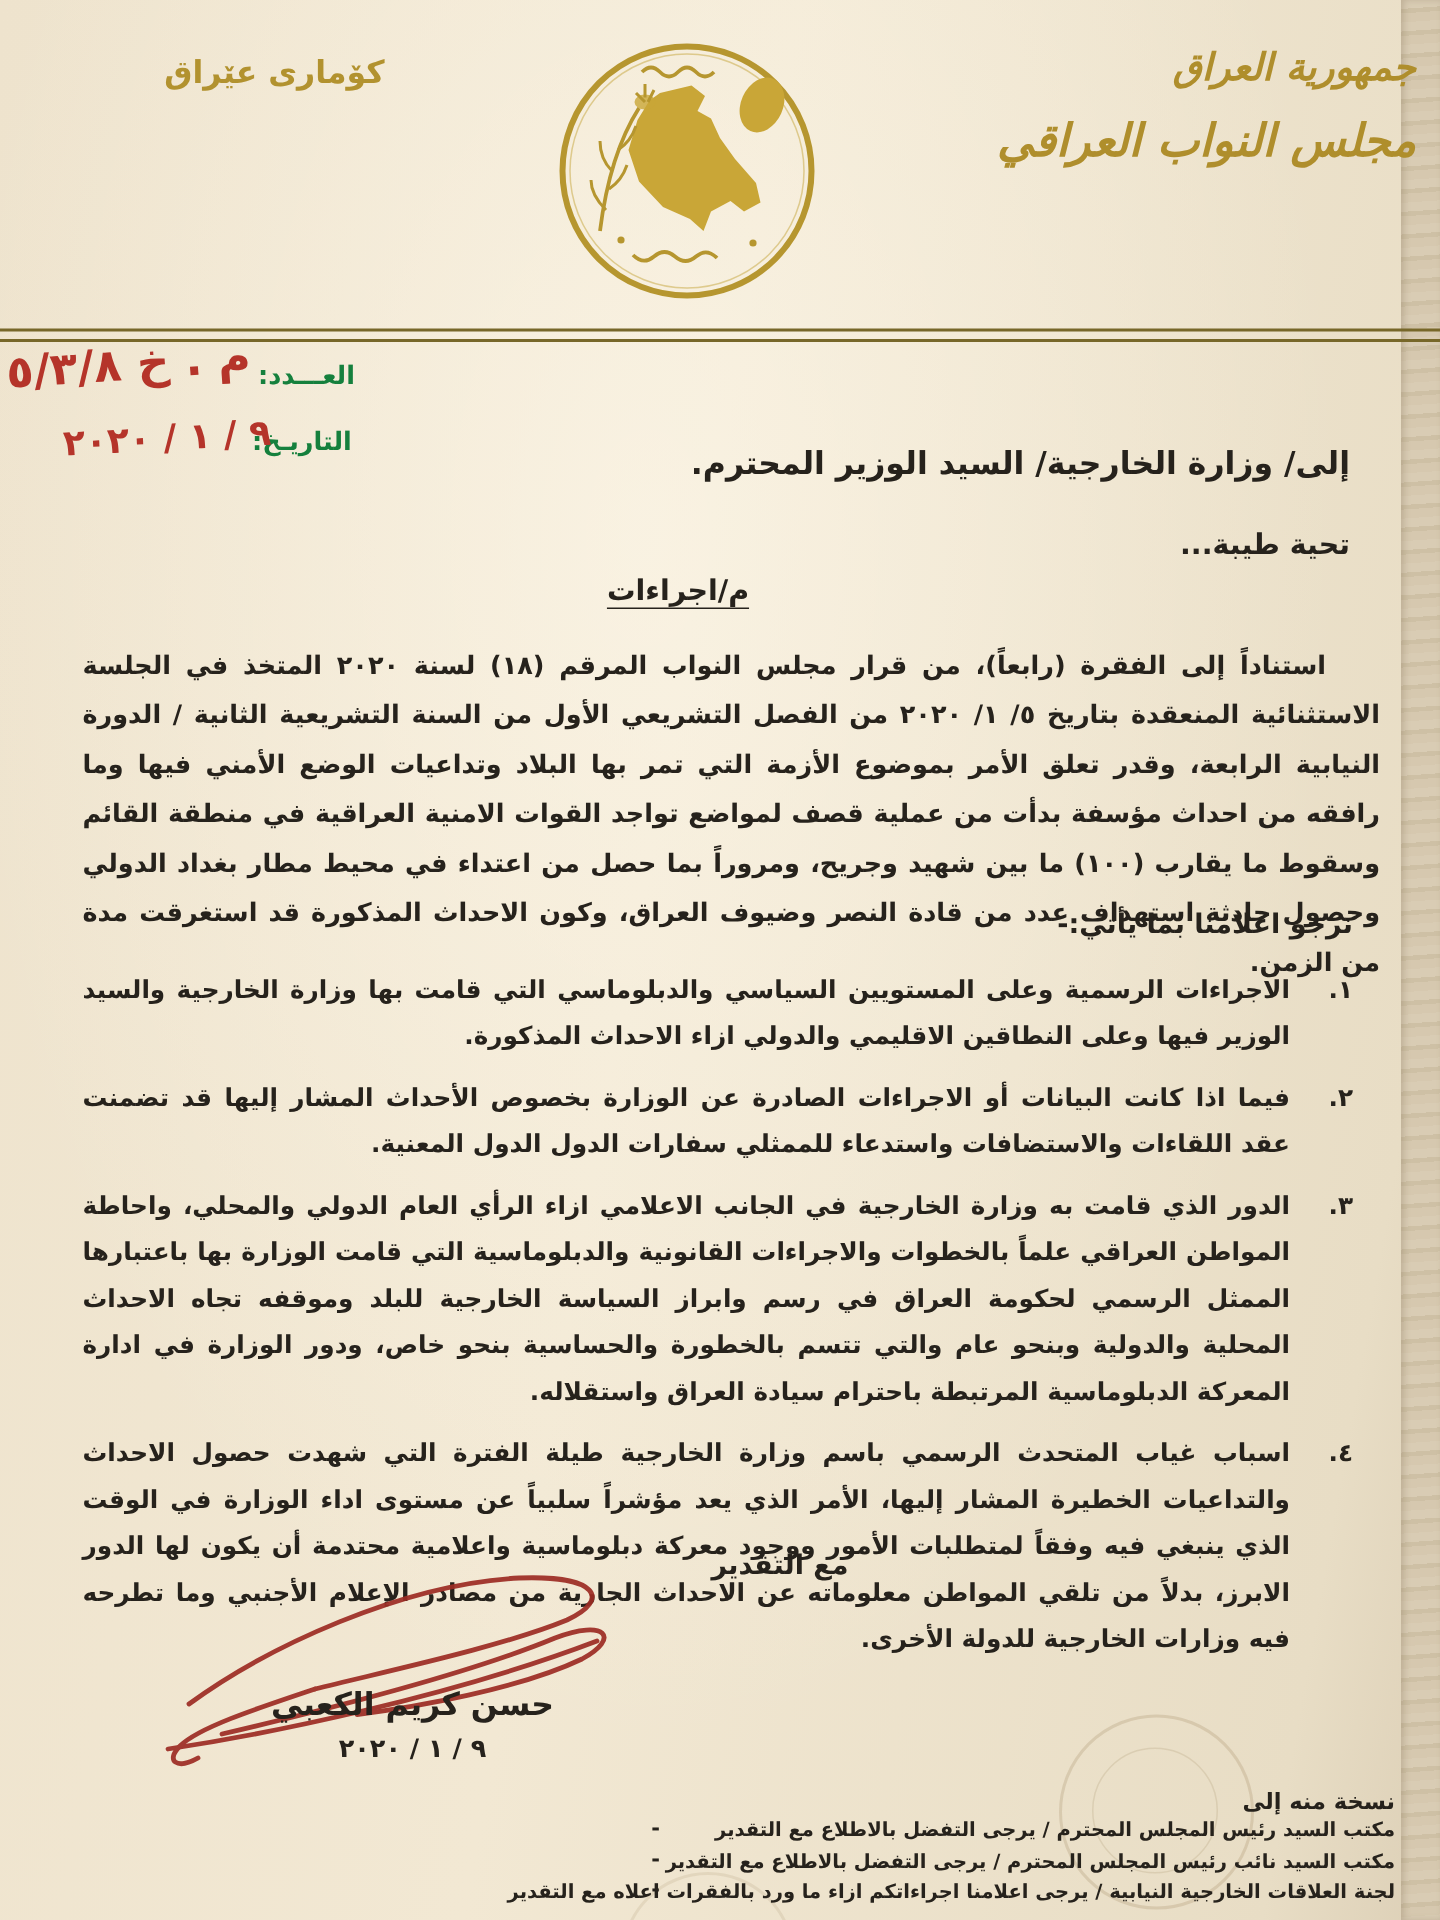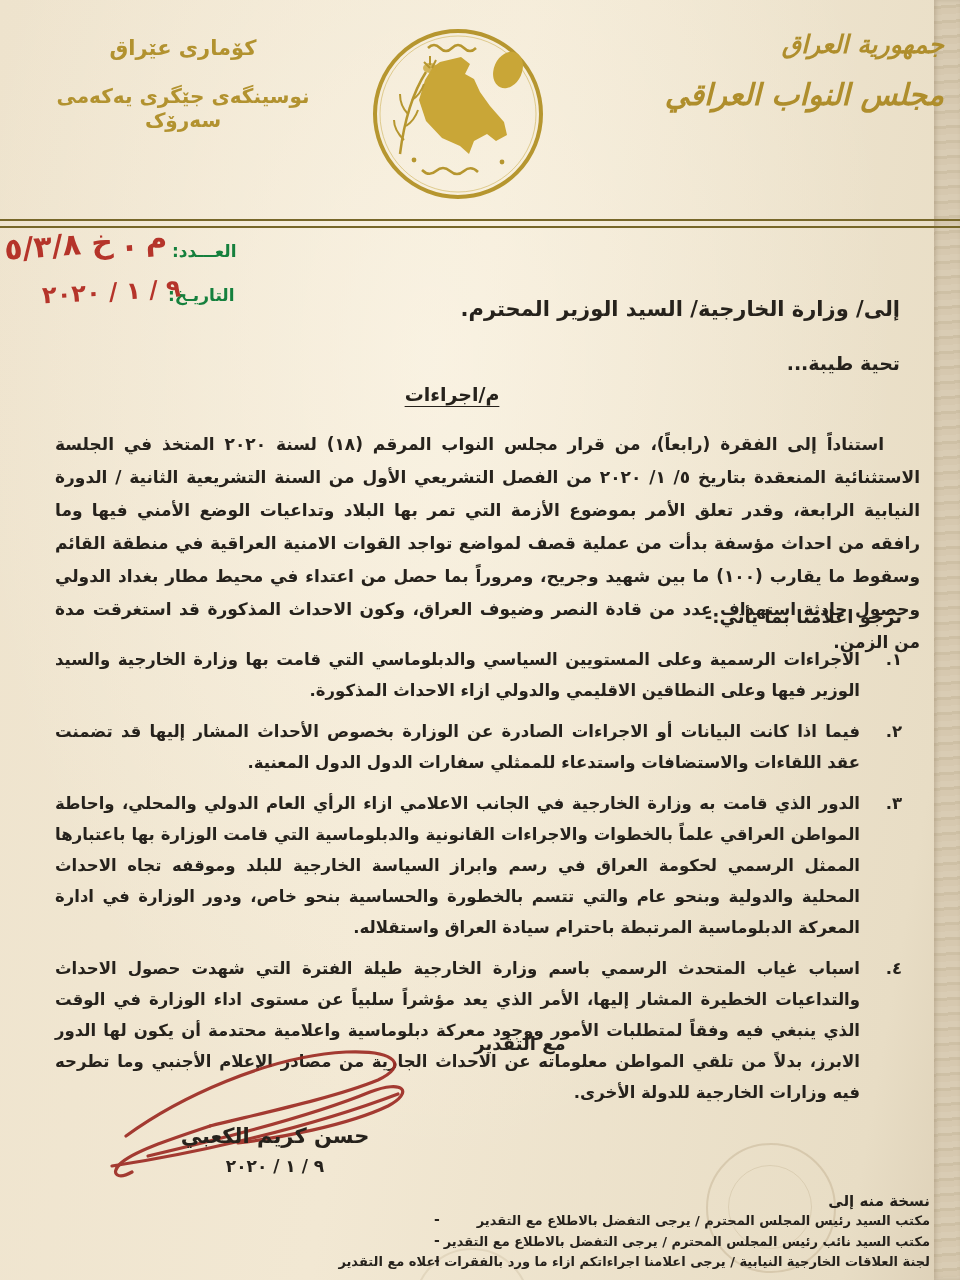--- a/index.html
+++ b/index.html
@@ -77,21 +77,20 @@
   .stamp-bottom{left:414px;top:1248px;width:112px;height:112px;border:2px solid rgba(150,125,82,.14);}
 </style>
 </head>
 <body>
 
 <div class="paper"></div>
 <div class="edge-strip"></div>
 
 <div class="hdr-kurdish">
   <div class="l1">كۆماری عێراق</div>
-  <div class="l3">نوسینگەی جێگری یەکەمی سەرۆک</div>
 </div>
 
 <svg class="emblem" viewBox="0 0 184 184">
   <circle cx="92" cy="92" r="83" fill="none" stroke="#b6962f" stroke-width="4"></circle>
   <circle cx="92" cy="92" r="78" fill="none" stroke="#c5a53c" stroke-width="1" opacity=".5"></circle>
 
   <path fill="#c9a637" d="M74,40 L95,35 L104,42 L99,52 L108,57 L114,70 L124,84 L138,100 L141,113 L130,119 L121,112 L108,119 L103,132 L94,124 L76,116 L60,99 L53,78 L59,58 L67,45 Z"></path>
 
   <path d="M34,132 C38,100 46,72 60,50" fill="none" stroke="#b6962f" stroke-width="2.5"></path>
   <path d="M38,118 C32,112 28,106 28,98 M40,104 C46,100 50,94 52,88 M42,92 C36,86 34,80 34,72 M46,78 C52,74 56,68 58,62" fill="none" stroke="#b6962f" stroke-width="2"></path>

